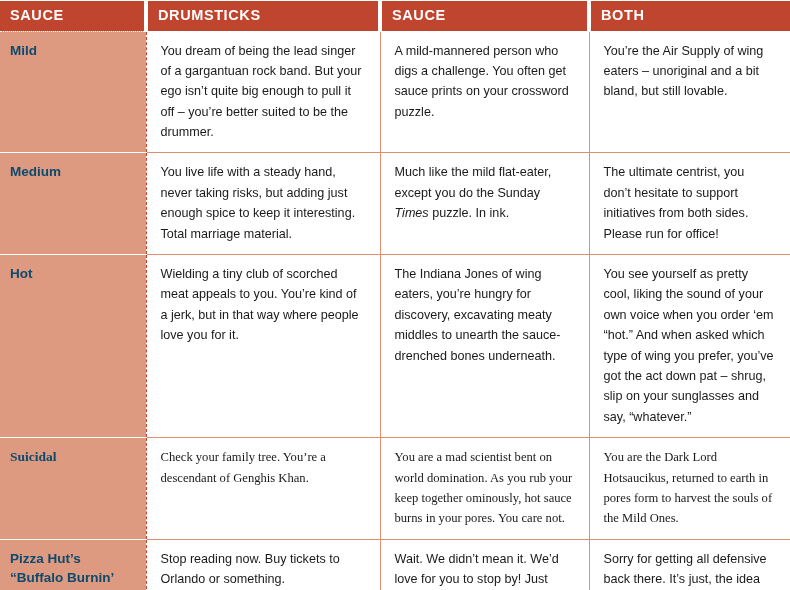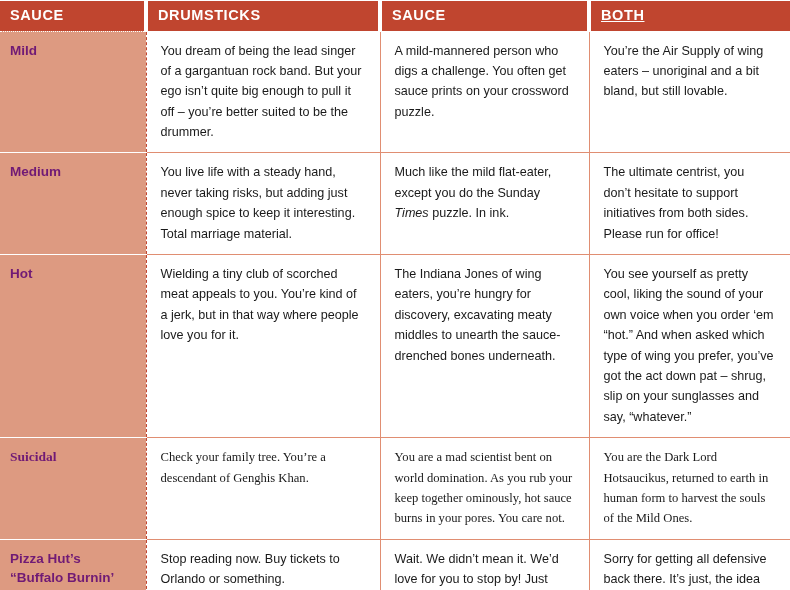--- a/index.html
+++ b/index.html
@@ -49,42 +49,41 @@
     border: 1px dotted #ffffff;
     border-left: none;
     border-right: none;
     box-sizing: border-box;
   }
   thead tr.header-row th.hdr-cell {
     border-right: 4px solid #ffffff;
   }
   thead tr.header-row th.hdr-last {
     border-right: none;
-    text-decoration: underline;
   }
   thead tr.header-row th .hdr-label {
     display: block;
     line-height: 1;
   }
 
   
   tbody td {
     vertical-align: top;
     box-sizing: border-box;
     background: #ffffff;
     border-top: 1px solid #e08e72;
     padding: 0;
   }
   tbody tr:first-child td {
     border-top: none;
   }
 
   td.sauce-cell {
     background: #dd9a81;
-    color: #701a75;
+    color: #0c4a6e;
     font-weight: bold;
     font-size: 13.5px;
     line-height: 1.45;
     padding: 9px 16px 10px 10px;
     border-right: 1px dashed #c0452f;
     border-top: 1px solid #ffffff;
   }
   tbody tr:first-child td.sauce-cell {
     border-top: none;
   }
@@ -187,21 +186,21 @@
 
       <tr style="height:96px;font-family:Liberation Serif, serif;">
         <td class="sauce-cell">Suicidal</td>
         <td class="desc-cell first-desc">
           <span class="cell-text">Check your family tree. You’re a descendant of Genghis Khan.</span>
         </td>
         <td class="desc-cell">
           <span class="cell-text">You are a mad scientist bent on world domination. As you rub your keep together ominously, hot sauce burns in your pores. You care not.</span>
         </td>
         <td class="desc-cell">
-          <span class="cell-text">You are the Dark Lord Hotsaucikus, returned to earth in human form to harvest the souls of the Mild Ones.</span>
+          <span class="cell-text">You are the Dark Lord Hotsaucikus, returned to earth in pores form to harvest the souls of the Mild Ones.</span>
         </td>
       </tr>
 
       <tr style="height:92px;">
         <td class="sauce-cell">Pizza Hut’s “Buffalo Burnin’ Hot” Wings</td>
         <td class="desc-cell first-desc">
           <span class="cell-text">Stop reading now. Buy tickets to Orlando or something.</span>
         </td>
         <td class="desc-cell">
           <span class="cell-text">Wait. We didn’t mean it. We’d love for you to stop by! Just keep your wing preference a secret, OK?</span>

